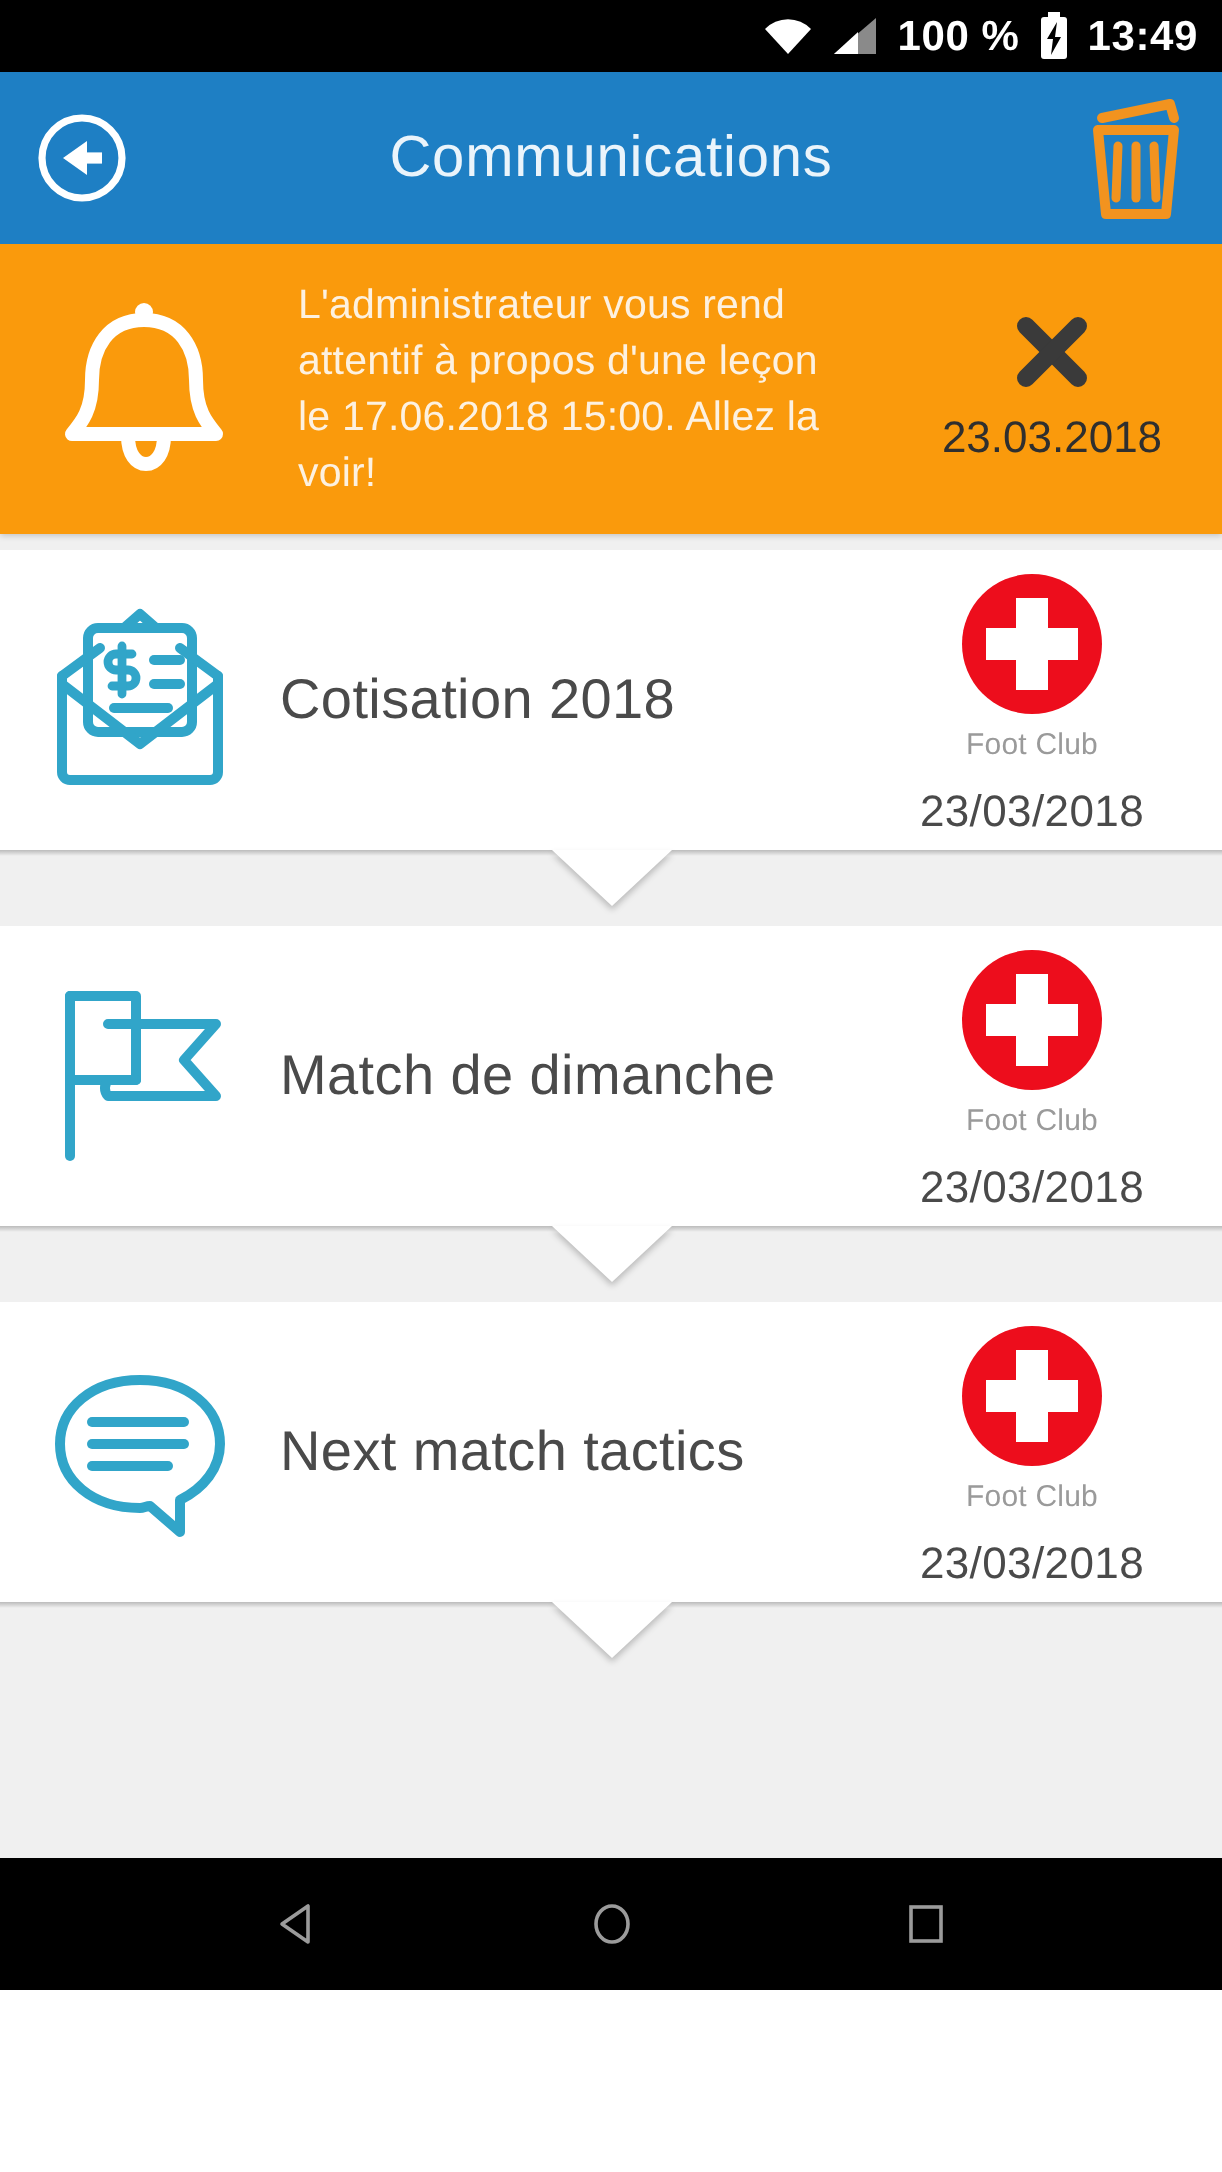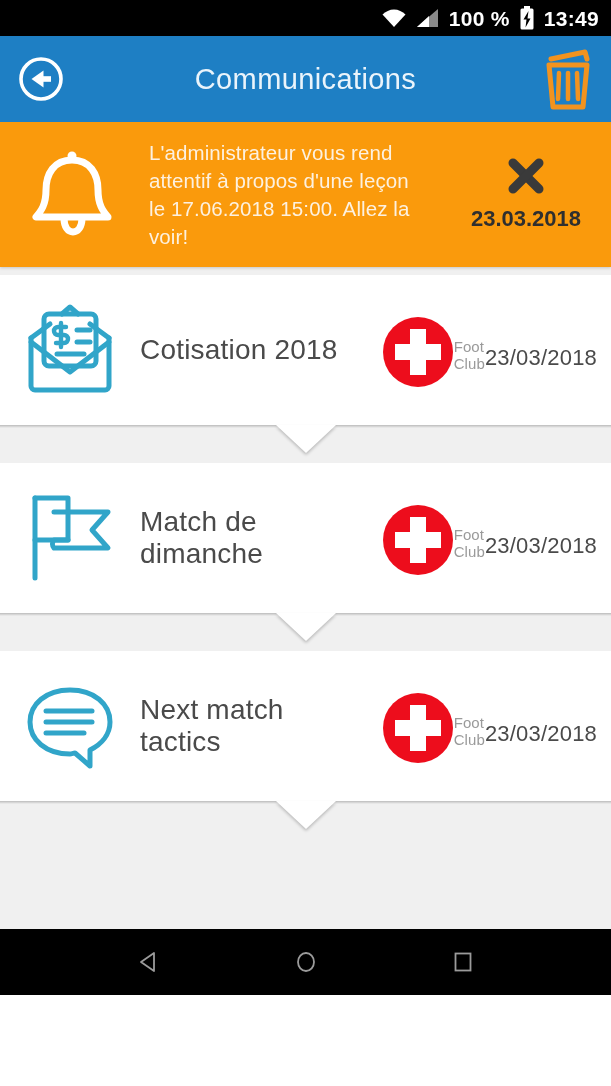--- a/index.html
+++ b/index.html
@@ -130,34 +130,34 @@
   .notif-close {
     cursor: pointer;
     line-height: 0;
     margin-bottom: 2px;
   }
   .notif-stamp {
     text-align: center;
     color: #2f2f2f;
     font-size: 22px;
     line-height: 27px;
-    font-weight: 700;
+    font-weight: 400;
   }
 
   
   .card-wrap {
     position: relative;
     margin-top: 8px;
   }
   .card {
     background: #ffffff;
     height: 150px;
     display: flex;
     align-items: center;
-    padding: 0 14px 0 0;
+    padding: 0 20px 0 0;
     position: relative;
     cursor: pointer;
   }
   .card-icon {
     flex: 0 0 140px;
     display: flex;
     align-items: center;
     justify-content: center;
     height: 150px;
   }
@@ -165,20 +165,21 @@
     flex: 1 1 auto;
     color: #4a4a4a;
     font-size: 28px;
     font-weight: 300;
     letter-spacing: 0.2px;
     padding-right: 10px;
   }
   .card-meta {
     flex: 0 0 150px;
     display: flex;
+    flex-direction: column;
     align-items: center;
     justify-content: flex-end;
     padding-top: 4px;
   }
   .club-logo { line-height: 0; }
   .club-name {
     color: #9a9a9a;
     font-size: 15px;
     font-weight: 300;
     margin-top: 6px;

